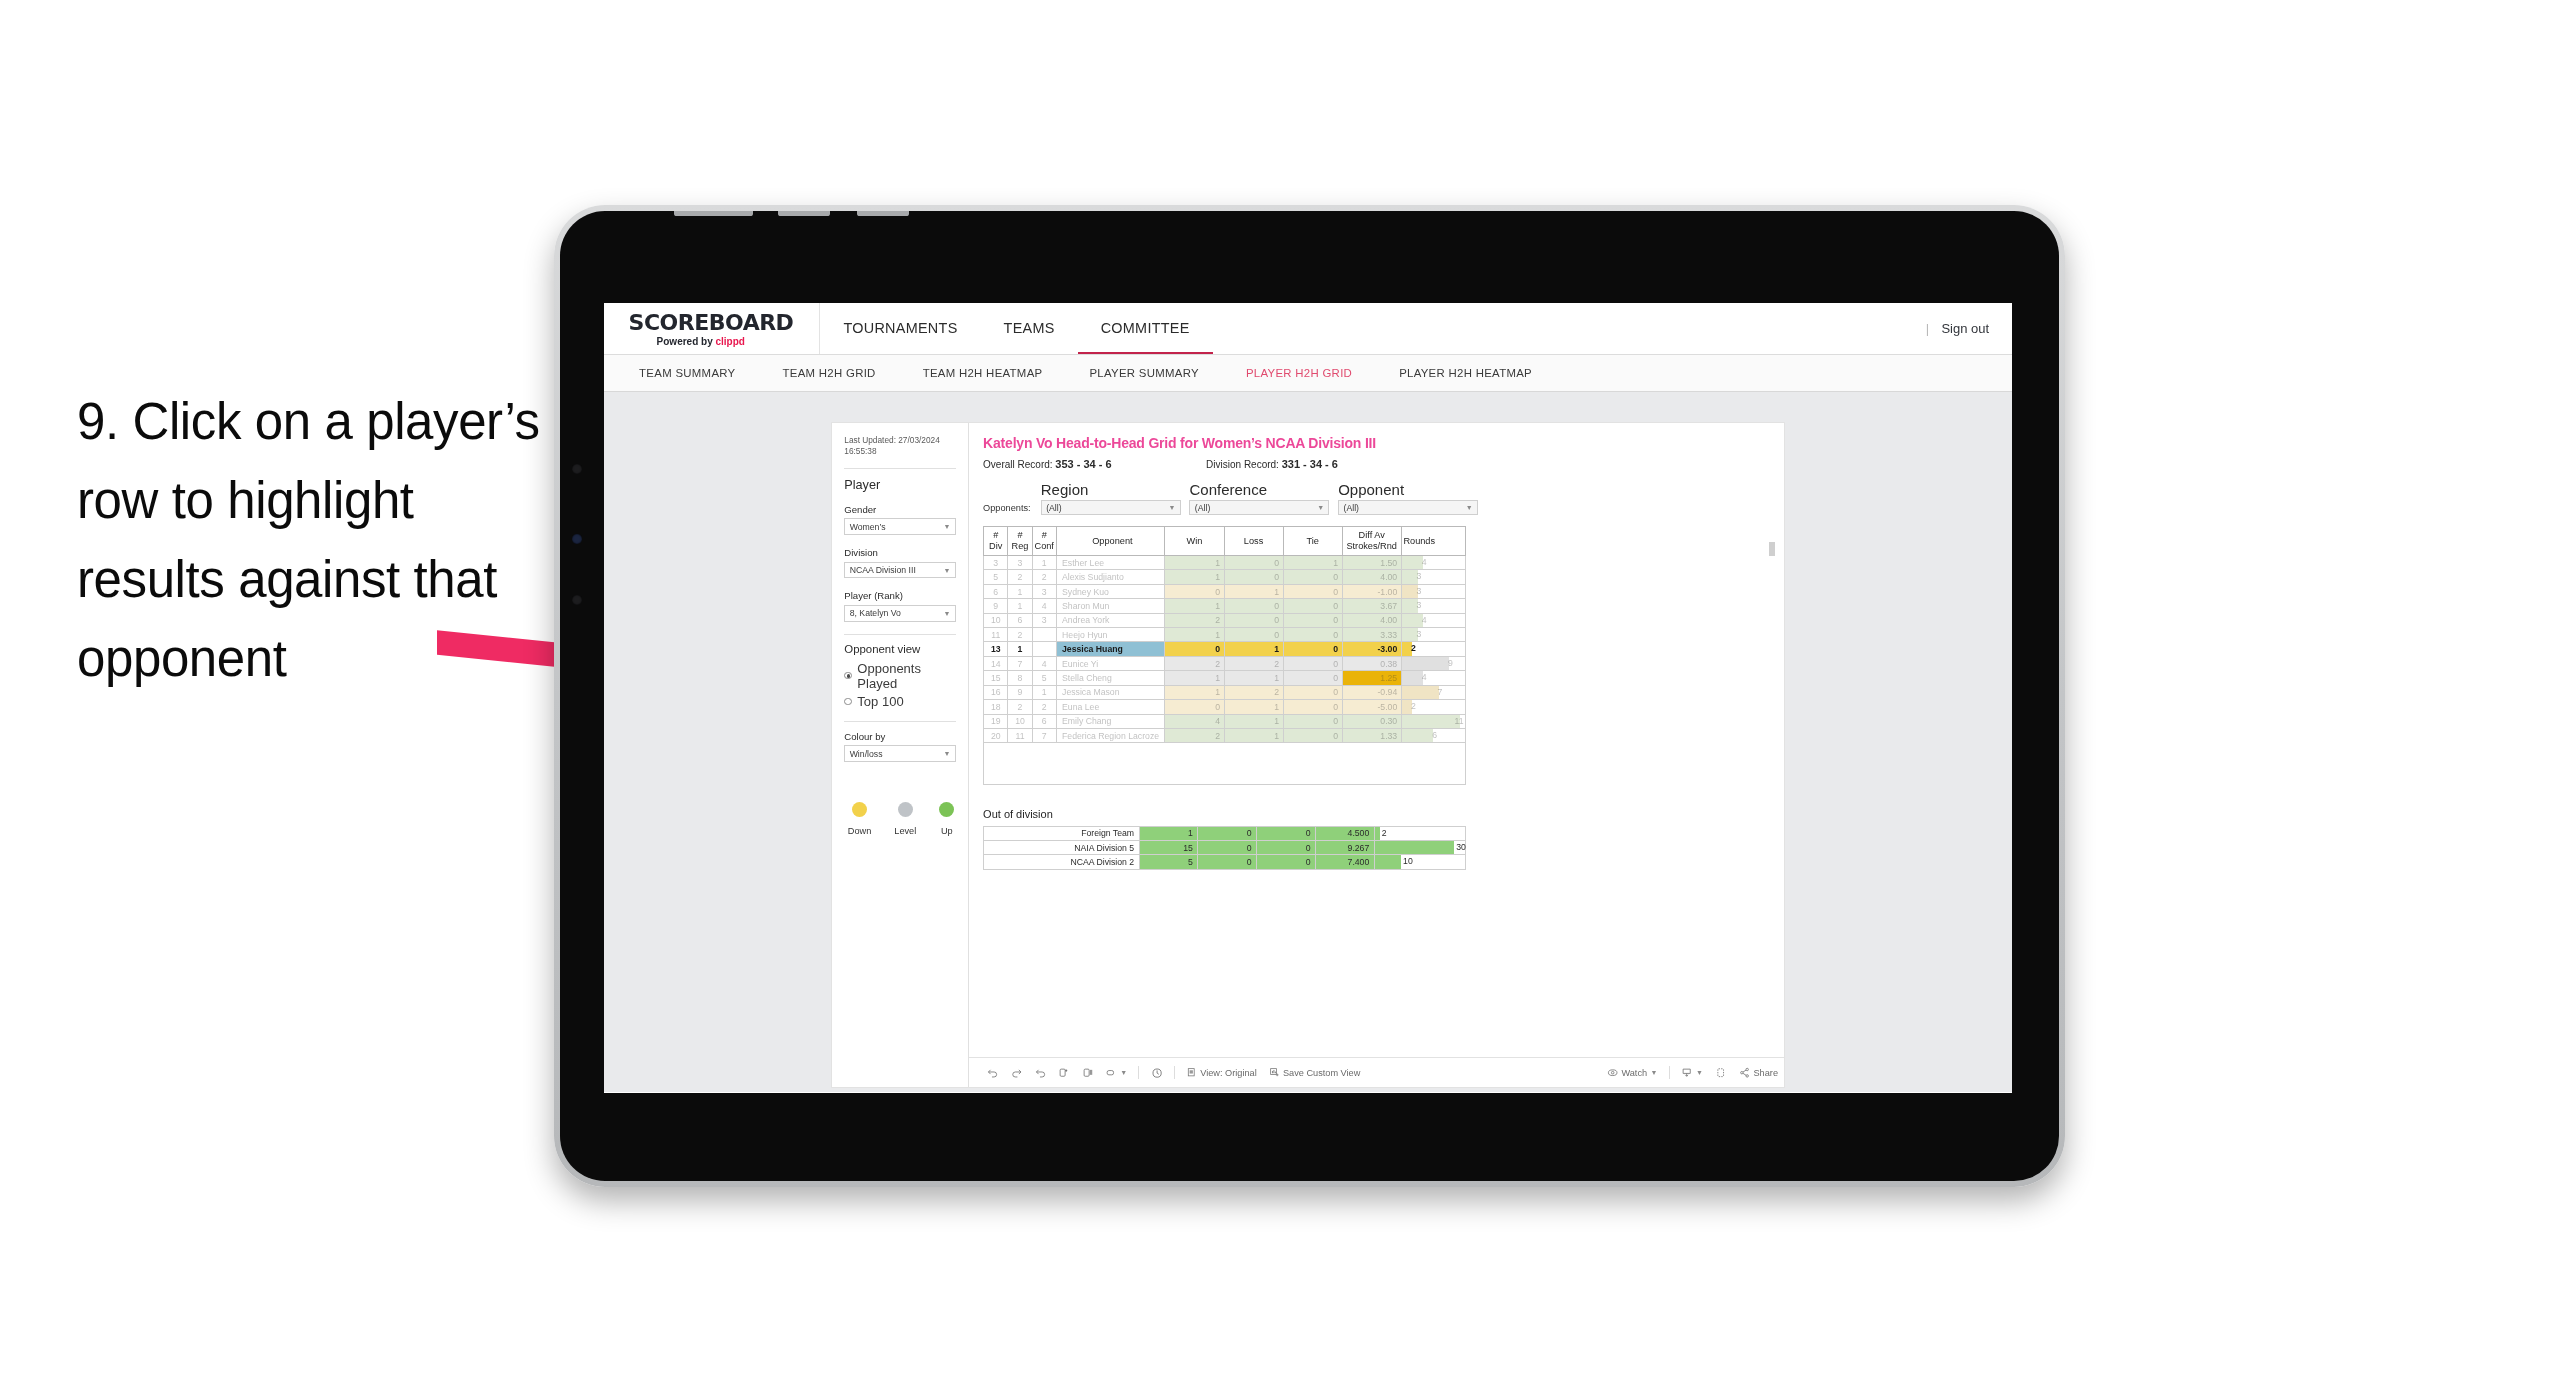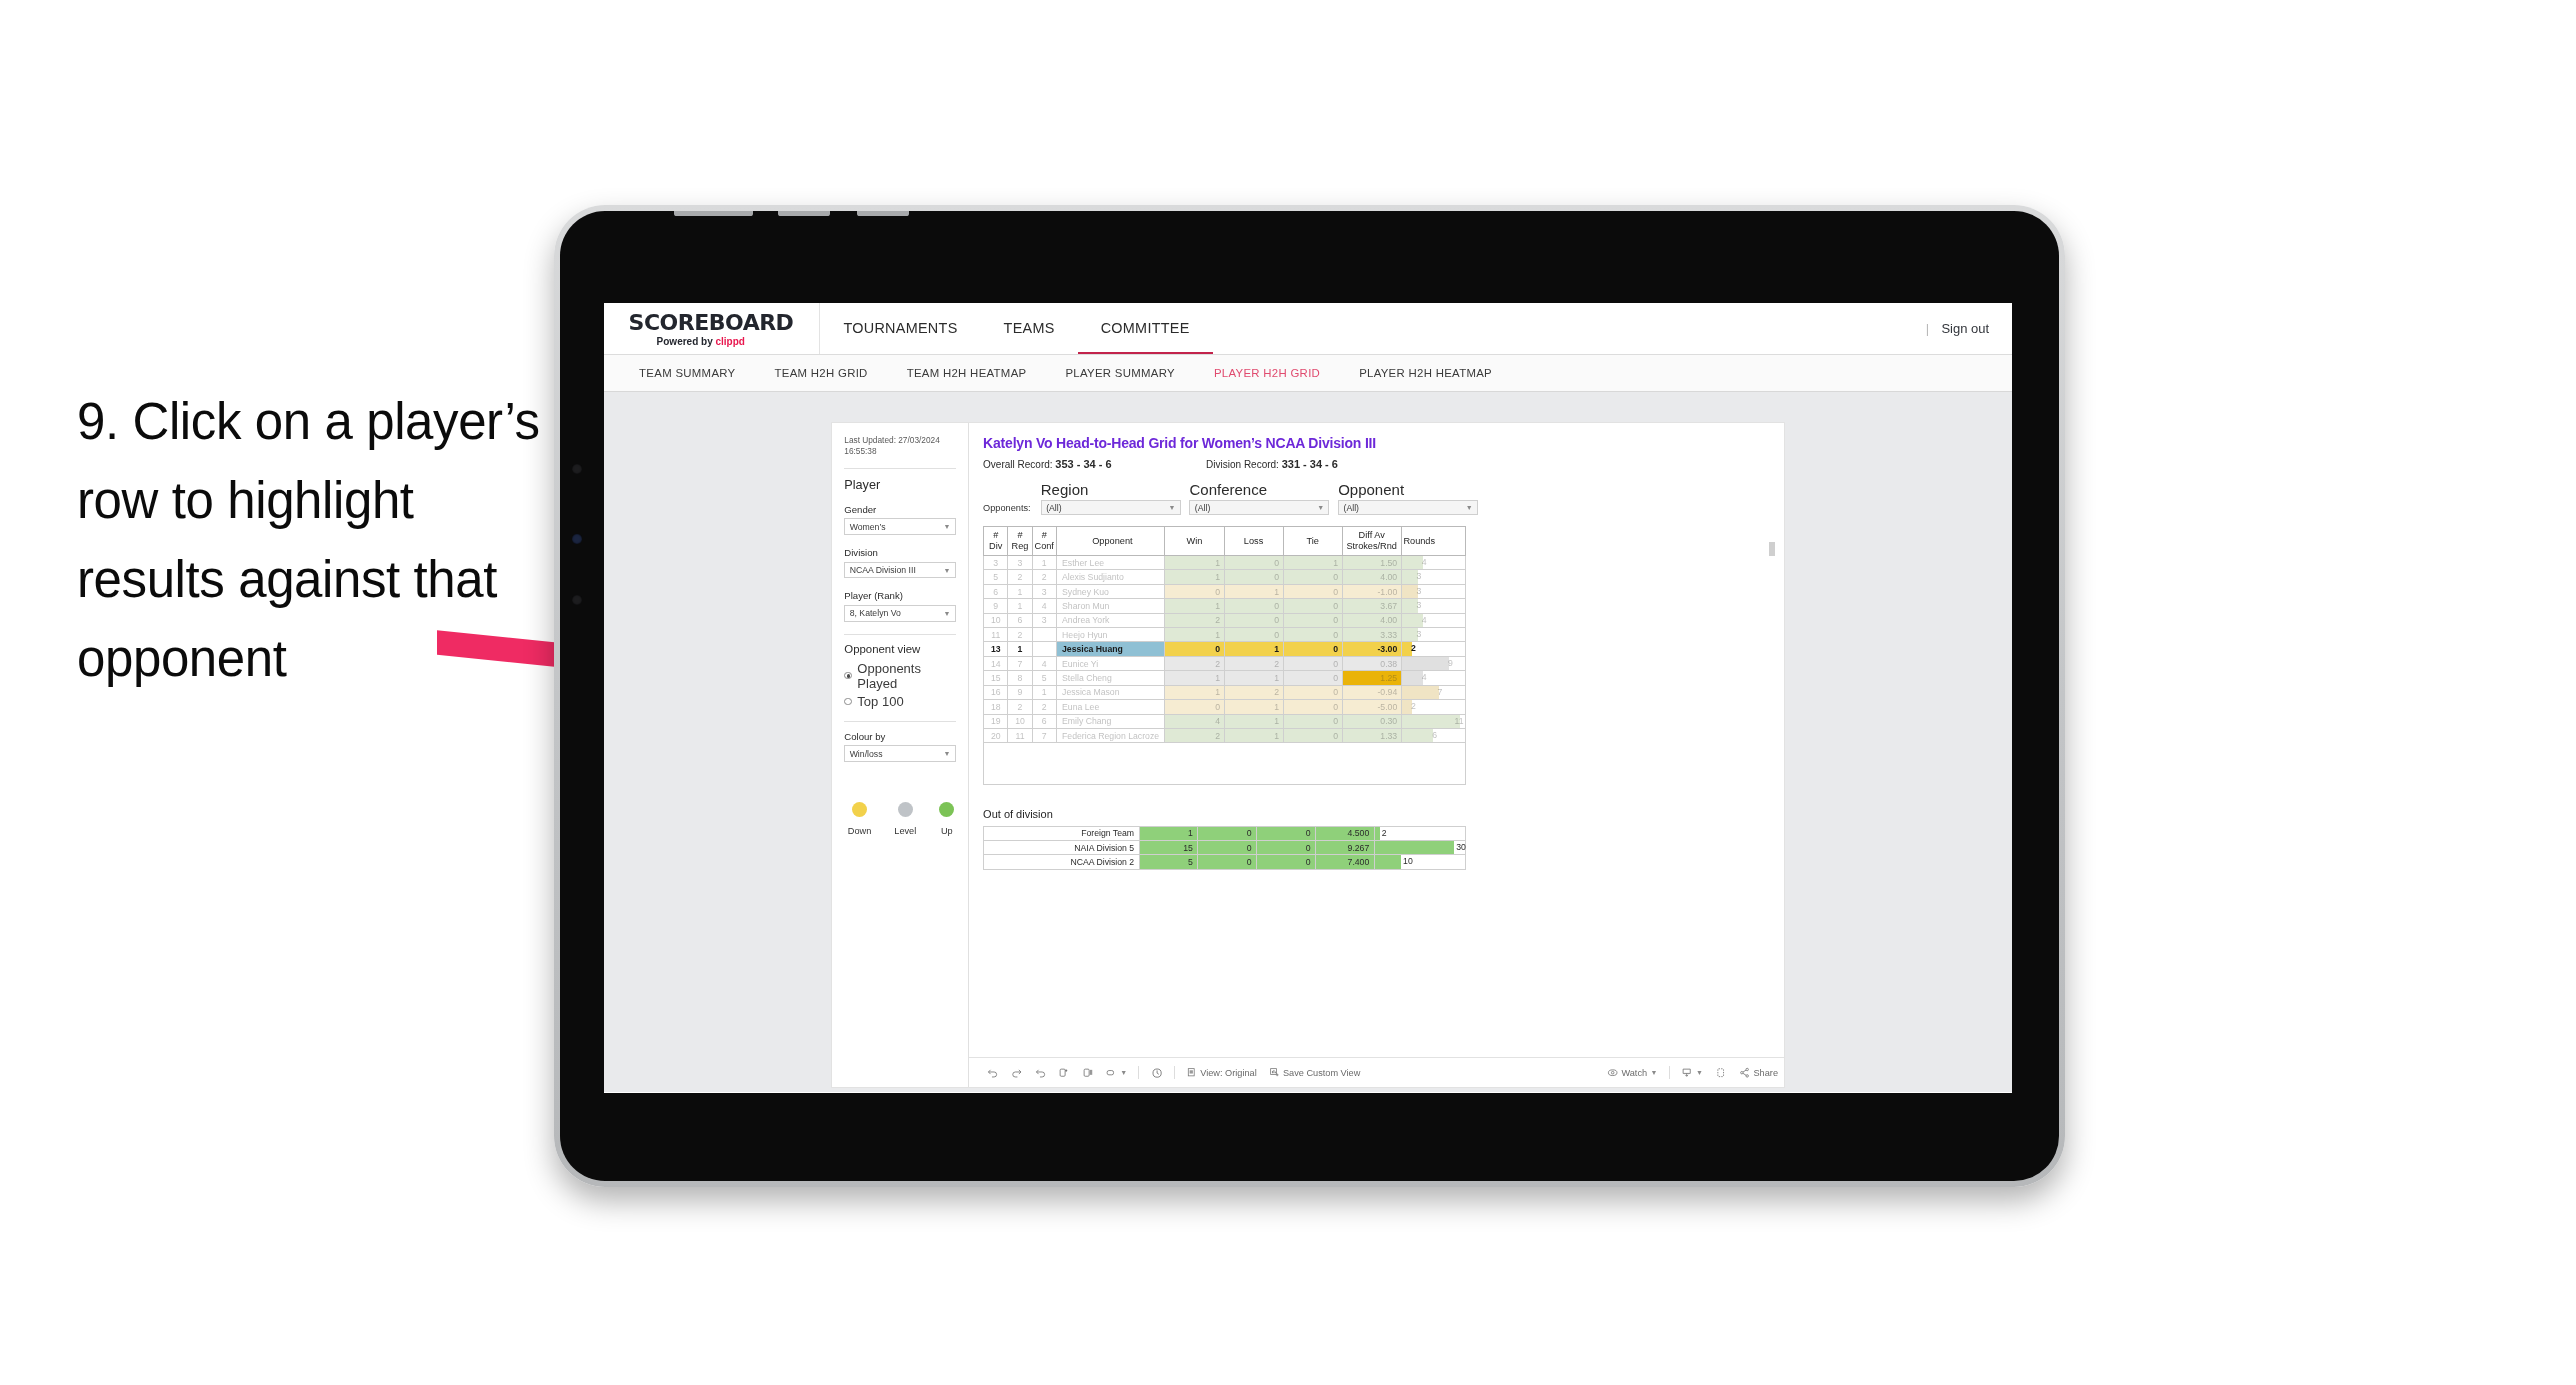--- a/index.html
+++ b/index.html
@@ -82,21 +82,21 @@
     cursor:pointer;
   }
   .nav-item.active { border-bottom-color:#c2234b; }
   .signout-wrap { margin-left:auto; display:flex; align-items:center; padding-right:23px; gap:12.2px; }
   .sep-v { color:#b9b9b9; font-size:13px; }
   .signout { font-size:13px; color:#33363c; cursor:pointer; }
 
   
   .subnav {
     height: 37px; background:#fafafa;
-    display:flex; align-items:center; gap:4px;
+    display:flex; align-items:center; gap:12px;
     border-bottom:0.9px solid #d8d8d8;
     padding-left: 17.5px;
   }
   .subnav-item {
     font-size: 11.4px; letter-spacing:0.3px; color:#3a3a3a;
     padding: 0 17.5px; cursor:pointer;
   }
   .subnav-item.active { color:#e04a6e; }
 
   
@@ -135,21 +135,21 @@
   .radio-row { display:flex; align-items:center; gap:5.2px; margin-bottom:3.5px; font-size:13px; color:#3b3b3b; cursor:pointer;}
   .radio { width:7.9px; height:7.9px; border-radius:50%; border:1.1px solid #8c8c8c; position:relative; flex:0 0 7.9px;}
   .radio.on::after{ content:""; position:absolute; left:1.5px; top:1.5px; width:3.5px; height:3.5px; border-radius:50%; background:#4a4a4a;}
   .legend { display:flex; gap:23px; margin-top: 40px; padding-left: 3.5px; }
   .legend-col { display:flex; flex-direction:column; align-items:center; gap:8.7px; }
   .dot { width:15px; height:15px; border-radius:50%; }
   .legend-lab { font-size:9.2px; color:#333; }
 
   
   .main { flex:1; padding: 12.2px 15.7px 0 14px; position:relative; display:flex; flex-direction:column;}
-  .viz-title { font-size: 14px; color:#6d28d9; font-weight:600; letter-spacing:-0.2px; }
+  .viz-title { font-size: 14px; color:#ec4899; font-weight:600; letter-spacing:-0.2px; }
   .records { display:flex; margin-top:7px; font-size: 10px; color:#2b2b2b; }
   .records .rec1 { width: 223px; }
   .records b { font-size:11px; }
   .opp-filters { display:flex; align-items:flex-end; gap: 8.7px; margin-top: 10.5px; }
   .opp-lab { font-size: 9.2px; color:#333; padding-bottom:2.6px; width: 49px;}
   .opp-f { width: 140px; }
   .opp-f .f-label { font-size:15px; margin-bottom:2.6px; }
   .opp-f .select { height:15px; background:#f5f5f5; }
 
   

